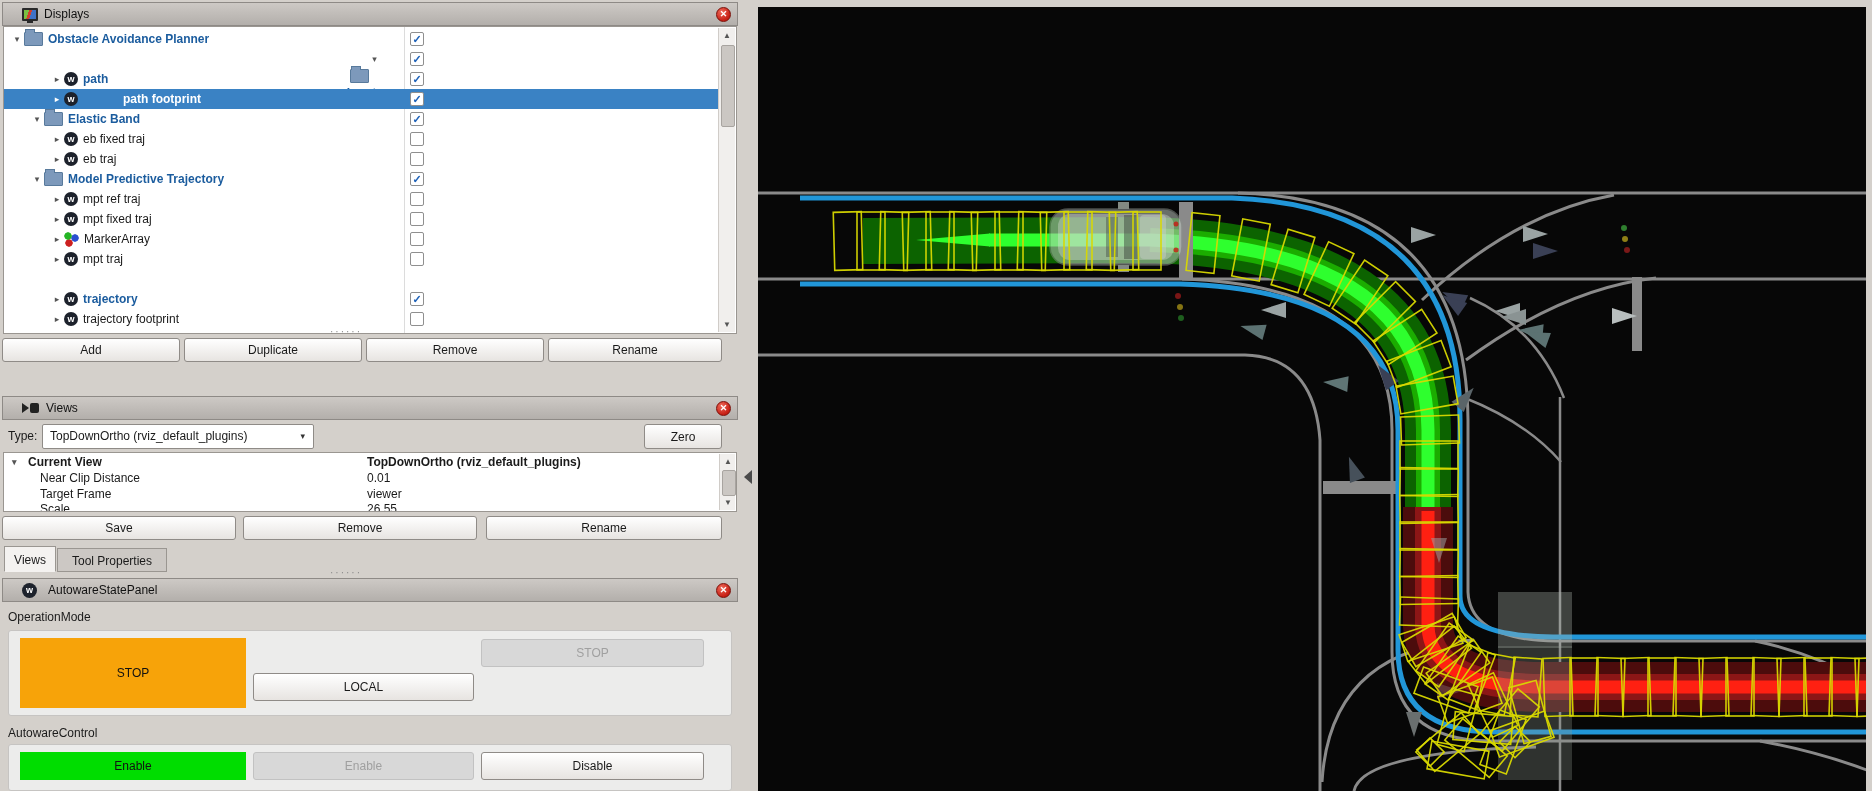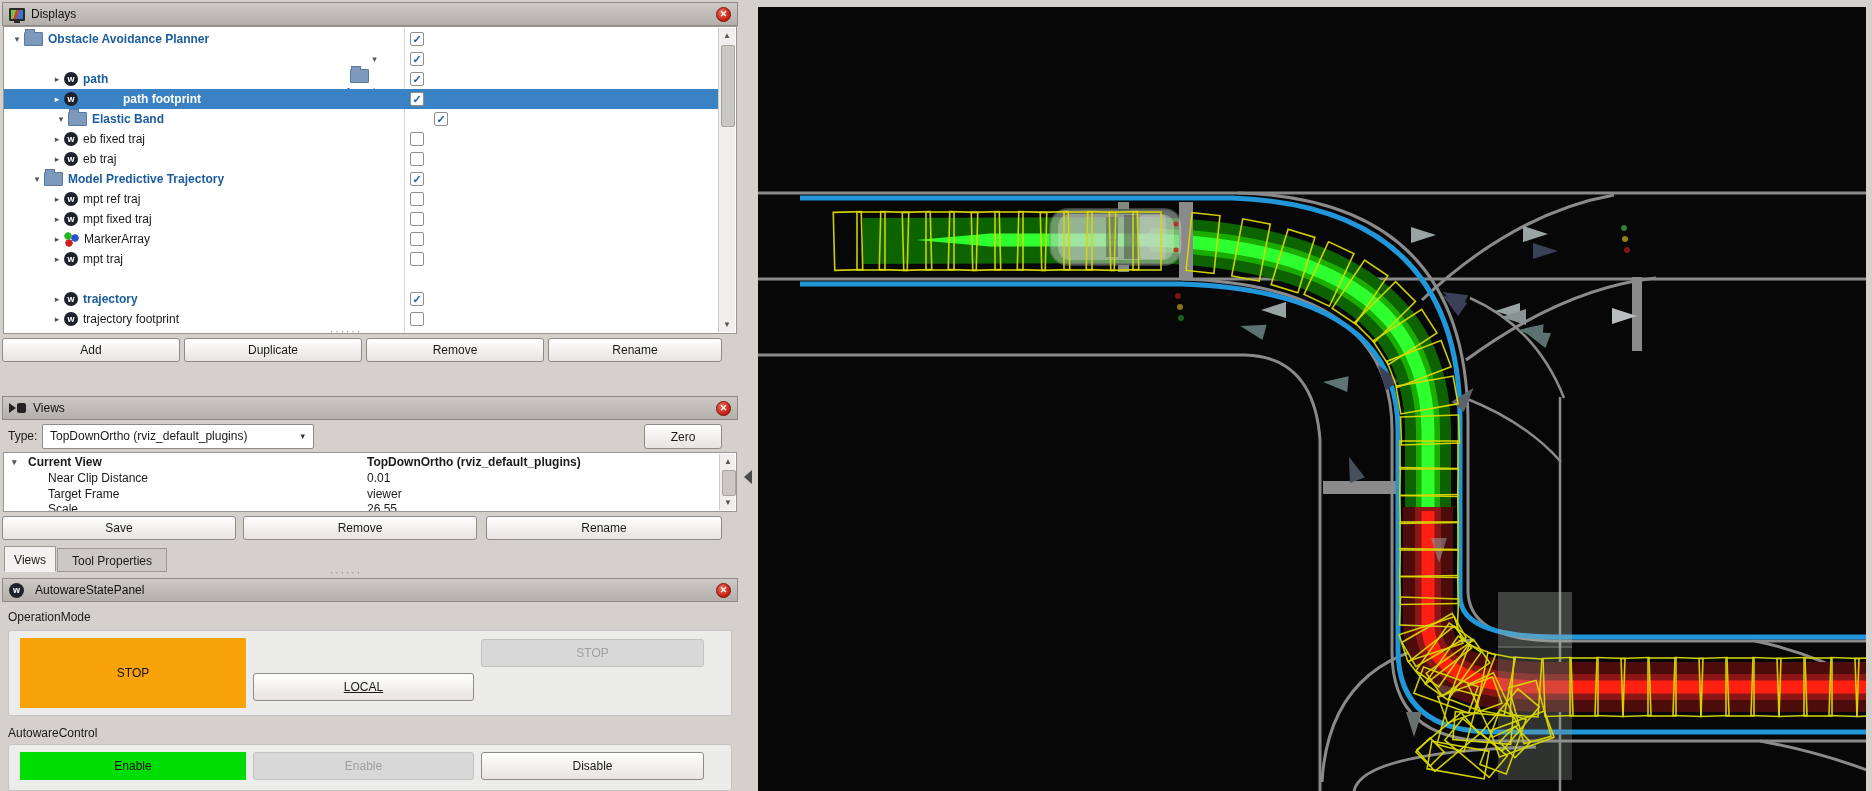--- a/index.html
+++ b/index.html
@@ -2,21 +2,21 @@
 <html><head>
 <meta charset="utf-8">
 <style>
   html,body{margin:0;padding:0;}
   body{width:1872px;height:791px;overflow:hidden;background:#d4d0cb;
        font-family:"Liberation Sans",sans-serif;font-size:12px;color:#1a1a1a;}
   .app{position:absolute;top:0;left:0;width:1872px;height:791px;}
   
   .phdr{position:absolute;left:2px;width:736px;height:24px;
         background:linear-gradient(#cdc9c5,#b3afab);border:1px solid #8e8a86;
-        box-sizing:border-box;display:flex;align-items:center;padding-left:6px;gap:6px;}
+        box-sizing:border-box;display:flex;align-items:center;padding-left:19px;gap:6px;}
   .phdr .ttl{font-size:12px;color:#111;}
   .closebtn{position:absolute;right:6px;top:4px;width:15px;height:15px;border-radius:50%;
         background:radial-gradient(circle at 35% 30%,#ef6a5a,#c61f14 70%);border:1px solid #7c0f08;
         color:#fff;font-size:9px;line-height:13px;text-align:center;font-weight:bold;box-sizing:border-box;}
   .qbtn{position:absolute;background:linear-gradient(#ffffff,#e7e4e1);border:1px solid #8f8b87;
         border-radius:3px;display:flex;align-items:center;justify-content:center;
         font-size:12px;color:#1a1a1a;box-sizing:border-box;}
   .qbtn.disabled{background:#d8d8d8;color:#a0a0a0;border-color:#c2c2c2;}
   
   .tree{position:absolute;left:3px;top:26px;width:734px;height:308px;background:#fff;
@@ -58,21 +58,21 @@
   .combo{position:absolute;left:42px;top:424px;width:272px;height:25px;background:#fff;
       border:1px solid #8f8b87;border-radius:2px;box-sizing:border-box;line-height:23px;padding-left:7px;}
   .combo .carrow{position:absolute;right:8px;top:0;font-size:9px;color:#333;}
   .vtable{position:absolute;left:3px;top:452px;width:734px;height:60px;background:#fff;
       border:1px solid #9a9691;box-sizing:border-box;overflow:hidden;}
   .vrow{position:absolute;left:0;width:714px;height:16px;line-height:16px;}
   .vrow .nm{position:absolute;left:24px;white-space:nowrap;}
   .vrow .val{position:absolute;left:363px;white-space:nowrap;}
   .vrow.hdr .nm,.vrow.hdr .val{font-weight:bold;}
   .vrow.hdr .nm::before{content:"▾";position:absolute;left:-16px;font-size:9px;color:#555;}
-  .vrow.r1 .nm{left:44px;}
+  .vrow.r1 .nm{left:36px;}
   
   .tab{position:absolute;box-sizing:border-box;border:1px solid #9a9691;text-align:center;}
   .tab.active{background:#f4f2f0;border-bottom-color:#f4f2f0;z-index:2;}
   .tab.inactive{background:#ccc8c4;}
   
   .gbox{position:absolute;left:8px;width:724px;background:#ececeb;border:1px solid #c6c4c2;
         border-radius:3px;box-sizing:border-box;}
   .bigstate{position:absolute;display:flex;align-items:center;justify-content:center;font-size:12px;color:#111;}
   .dots{position:absolute;color:#8a8a8a;font-size:10px;letter-spacing:2px;}
   
@@ -129,21 +129,21 @@
         </div>
       </div>
     <div class="trow sel" style="top:62px;">
         <span class="tw col ind2"></span>
         <span class="dicon">w</span>
         <span class="tlabel">path footprint</span>
         <div class="cbcell">
           <span class="cb checked"></span>
         </div>
       </div>
-    <div class="trow" style="top:82px;margin-left:24px;">
+    <div class="trow" style="top:82px;">
         <span class="tw exp ind1"></span>
         <span class="fold"></span>
         <span class="tlabel on">Elastic Band</span>
         <div class="cbcell">
           <span class="cb checked"></span>
         </div>
       </div>
     <div class="trow" style="top:102px;">
         <span class="tw col ind2"></span>
         <span class="dicon">w</span>
@@ -280,21 +280,21 @@
     <span class="dicon" style="width:15px;height:15px;line-height:15px;">w</span>
     <span class="ttl">AutowareStatePanel</span>
     <span class="closebtn">✕</span>
   </div>
 
   <span style="position:absolute;left:8px;top:610px;">OperationMode</span>
 
   <div class="gbox" style="top:630px;height:86px;"></div>
   <div class="bigstate" style="left:20px;top:638px;width:226px;height:70px;background:#f7a309;">STOP</div>
   <div class="qbtn disabled" style="left:481px;top:639px;width:223px;height:28px;">STOP</div>
-  <div class="qbtn" style="left:253px;top:673px;width:221px;height:28px;text-decoration:underline;">LOCAL</div>
+  <div class="qbtn" style="left:253px;top:673px;width:221px;height:28px;">LOCAL</div>
 
   <span style="position:absolute;left:8px;top:726px;">AutowareControl</span>
 
   <div class="gbox" style="top:744px;height:47px;"></div>
   <div class="bigstate" style="left:20px;top:752px;width:226px;height:28px;background:#00dd00;">Enable</div>
   <div class="qbtn disabled" style="left:253px;top:752px;width:221px;height:28px;">Enable</div>
   <div class="qbtn" style="left:481px;top:752px;width:223px;height:28px;">Disable</div>
 
   <div class="splitter">
     <div class="sparrow"></div>

